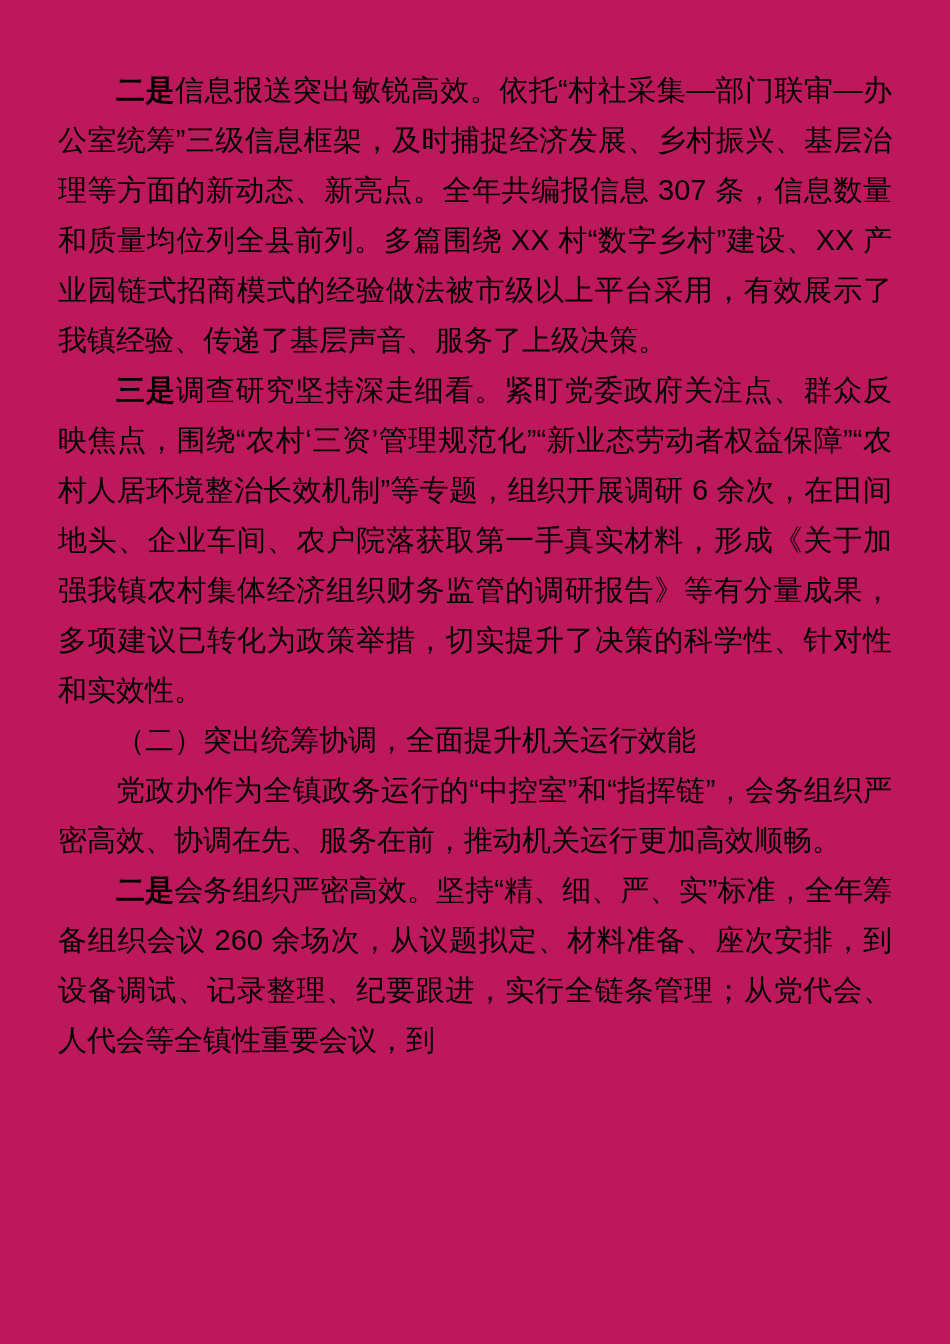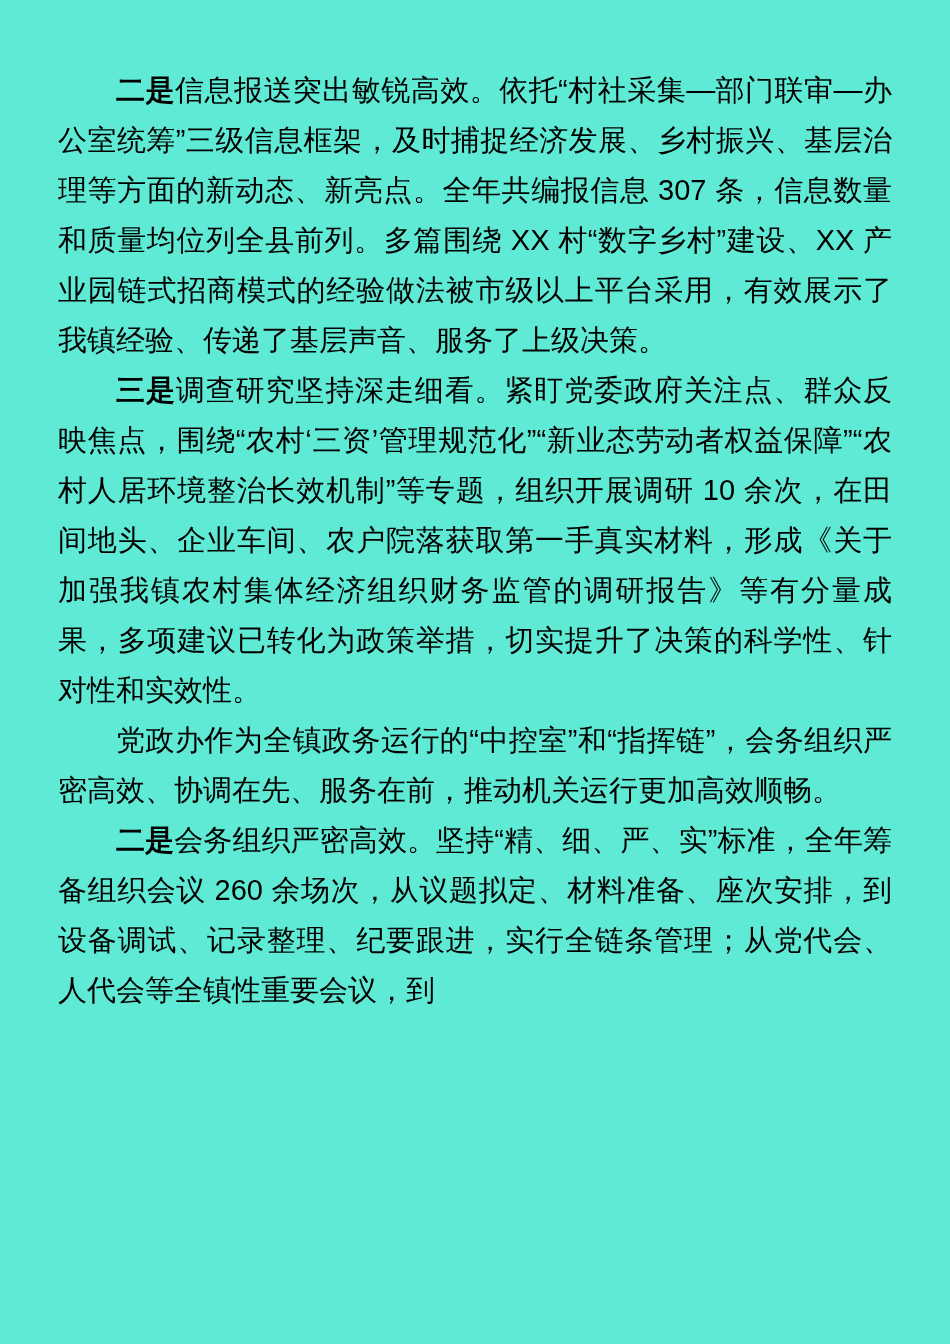--- a/index.html
+++ b/index.html
@@ -12,42 +12,43 @@
     background: #ffffff;
     color: #000000;
     font-family: "Liberation Sans", sans-serif;
     overflow: hidden;
   }
   .page {
     width: 950px;
     height: 1344px;
     box-sizing: border-box;
     padding: 65px 58px 0 58px;
-    background: #5eead4;
+    background: #be185d;
   }
   .para {
     margin: 0;
     font-size: 29px;
     line-height: 50px;
     text-align: justify;
     text-indent: 2em;
     word-break: break-all;
   }
   .para .lead {
     font-weight: 700;
   }
 </style>
 </head>
 <body>
 
 <div class="page">
 
   <p class="para"><strong class="lead">二是</strong><span>信息报送突出敏锐高效。依托“村社采集—部门联审—办公室统筹”三级信息框架，及时捕捉经济发展、乡村振兴、基层治理等方面的新动态、新亮点。全年共编报信息 307 条，信息数量和质量均位列全县前列。多篇围绕 XX 村“数字乡村”建设、XX 产业园链式招商模式的经验做法被市级以上平台采用，有效展示了我镇经验、传递了基层声音、服务了上级决策。</span></p>
 
-  <p class="para"><strong class="lead">三是</strong><span>调查研究坚持深走细看。紧盯党委政府关注点、群众反映焦点，围绕“农村‘三资’管理规范化”“新业态劳动者权益保障”“农村人居环境整治长效机制”等专题，组织开展调研 10 余次，在田间地头、企业车间、农户院落获取第一手真实材料，形成《关于加强我镇农村集体经济组织财务监管的调研报告》等有分量成果，多项建议已转化为政策举措，切实提升了决策的科学性、针对性和实效性。</span></p>
+  <p class="para"><strong class="lead">三是</strong><span>调查研究坚持深走细看。紧盯党委政府关注点、群众反映焦点，围绕“农村‘三资’管理规范化”“新业态劳动者权益保障”“农村人居环境整治长效机制”等专题，组织开展调研 6 余次，在田间地头、企业车间、农户院落获取第一手真实材料，形成《关于加强我镇农村集体经济组织财务监管的调研报告》等有分量成果，多项建议已转化为政策举措，切实提升了决策的科学性、针对性和实效性。</span></p>
 
+  <p class="para"><span>（二）突出统筹协调，全面提升机关运行效能</span></p>
 
   <p class="para"><span>党政办作为全镇政务运行的“中控室”和“指挥链”，会务组织严密高效、协调在先、服务在前，推动机关运行更加高效顺畅。</span></p>
 
 
   <p class="para"><strong class="lead">二是</strong><span>会务组织严密高效。坚持“精、细、严、实”标准，全年筹备组织会议 260 余场次，从议题拟定、材料准备、座次安排，到设备调试、记录整理、纪要跟进，实行全链条管理；从党代会、人代会等全镇性重要会议，到</span></p>
 
 </div>
 
 </body></html>

